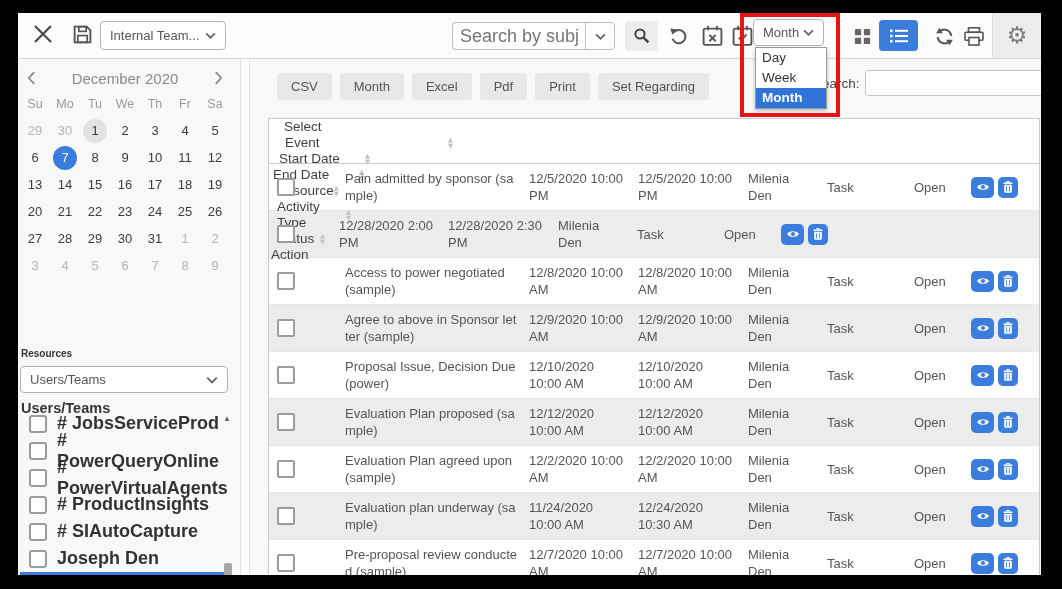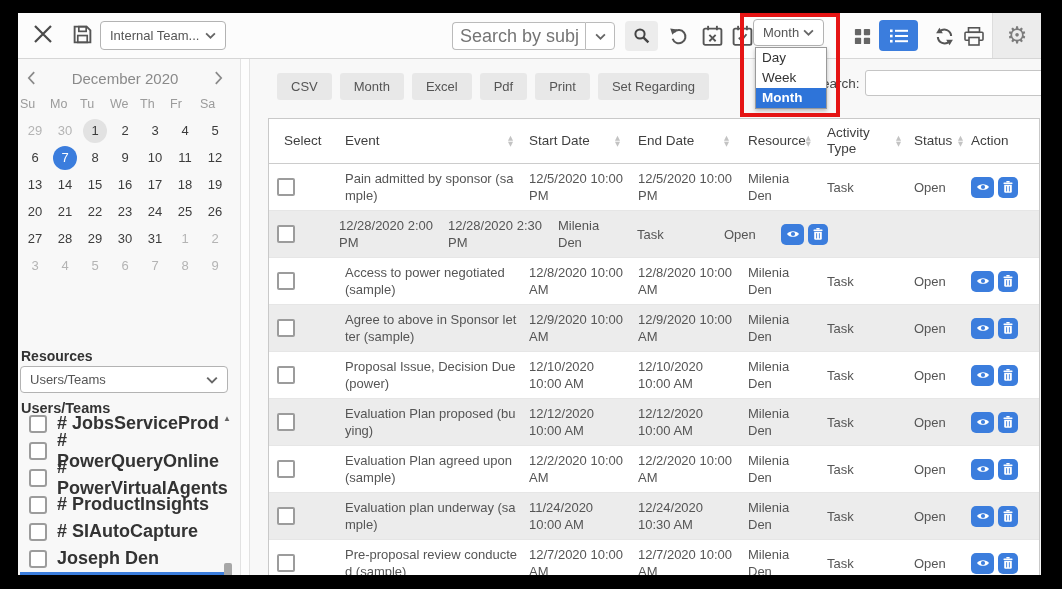--- a/index.html
+++ b/index.html
@@ -32,49 +32,49 @@
   .red-annot{position:absolute;left:722px;top:0;width:92px;height:96px;border:4px solid #e51414;z-index:60;pointer-events:none;}
 
   
   .sidebar{position:absolute;left:0;top:45px;width:222px;bottom:0;}
   .side-divider{position:absolute;left:222px;top:45px;bottom:0;width:8px;background:#fdfdfd;
        border-left:1px solid #e2e2e2;border-right:1px solid #e2e2e2;}
   .cal-title-row{position:absolute;left:2px;top:9px;width:210px;height:22px;display:flex;align-items:center;justify-content:space-between;}
   .cal-title{color:#8a8a8a;font-size:15px;}
   .cal-nav{width:22px;height:22px;display:flex;align-items:center;justify-content:center;cursor:pointer;}
   .cal-week{position:absolute;left:2px;top:39px;width:210px;display:grid;grid-template-columns:repeat(7,30px);}
-  .cal-week span{text-align:left;color:#9b9b9b;font-size:12.5px;}
+  .cal-week span{text-align:center;color:#9b9b9b;font-size:12.5px;}
   .cal-grid{position:absolute;left:2px;top:59px;width:210px;display:grid;grid-template-columns:repeat(7,30px);grid-auto-rows:27px;}
   .cday{display:flex;align-items:center;justify-content:center;font-size:13px;color:#3c3c3c;cursor:pointer;}
   .cday.muted{color:#b4b4b4;}
   .cday span{width:24px;height:24px;border-radius:50%;display:flex;align-items:center;justify-content:center;}
   .cday.outline span{background:#e2e2e2;}
   .cday.selected span{background:#3b7ddd;color:#fff;}
-  .res-label{position:absolute;left:3px;top:290px;font-size:14px;font-weight:600;color:#333;}
+  .res-label{position:absolute;left:3px;top:290px;font-size:10px;font-weight:600;color:#333;}
   .res-select{position:absolute;left:2px;top:308px;width:208px;height:27px;}
   .ut-title{position:absolute;left:3px;top:342px;font-size:14.5px;font-weight:600;color:#333;}
   .ulist{position:absolute;left:2px;top:352px;width:212px;bottom:0;overflow:hidden;}
   .uitem{display:flex;align-items:center;height:27px;gap:10px;padding-left:9px;font-size:18px;font-weight:700;color:#333;
        width:195px;cursor:pointer;}
   .uitem .cb{width:14px;height:14px;border:2px solid #9c9c9c;border-radius:3px;background:#fff;flex:none;}
   .uitem.selected{background:#3b7ddd;color:#fff;}
   .scroll-up{position:absolute;right:1px;top:4px;font-size:8px;color:#666;cursor:pointer;}
   .scroll-thumb{position:absolute;right:0;top:153px;width:8px;height:70px;background:#a7a7a7;border-radius:2px;cursor:pointer;}
 
   
   .main{position:absolute;left:230px;top:45px;right:0;bottom:0;}
   .exports{position:absolute;left:29px;top:15px;display:flex;gap:8px;}
   .exports button{background:#e8e8e8;border:none;border-radius:3px;height:27px;padding:0 14px;
        font-size:13px;color:#555;cursor:pointer;font-family:"Liberation Sans",sans-serif;}
   .tbl-search-label{position:absolute;left:565px;top:18px;font-size:13.5px;color:#444;}
   .tbl-search{position:absolute;left:617px;top:12px;width:168px;height:24px;border:1px solid #c5c5c5;border-radius:3px;
        padding:0 6px;font-size:13px;color:#555;outline:none;font-family:"Liberation Sans",sans-serif;}
 
   .tbl{position:absolute;left:20px;top:60px;width:770px;background:#fff;border:1px solid #c9c9c9;box-sizing:content-box;}
-  .thead{display:flex;height:44px;align-items:flex-start;border-bottom:1px solid #ccc;}
+  .thead{display:flex;height:44px;align-items:flex-start;border-bottom:1px solid #ccc;flex-direction:column;}
   .th{display:flex;align-items:center;font-size:13.5px;color:#3f3f3f;box-sizing:border-box;height:100%;}
   .th .lbl{line-height:16px;}
   .sort{display:flex;flex-direction:column;margin-left:auto;margin-right:6px;cursor:pointer;}
   .sort i{font-style:normal;font-family:"DejaVu Sans",sans-serif;font-size:6.5px;line-height:6px;color:#c3c3c3;}
   .tr{display:flex;min-height:46px;align-items:center;border-top:1px solid #e6e6e6;}
   .tr.alt{background:#ececec;}
   .td{box-sizing:border-box;font-size:13px;color:#555;line-height:17px;}
   .c0{width:60px;padding-left:8px;}
   .c1{width:190px;padding-left:16px;}
   .c2{width:115px;padding-left:10px;padding-right:8px;}
@@ -622,21 +622,21 @@
               </svg>
             </button>
         </div>
       </div>
 
       <div class="tr alt">
         <div class="td c0">
             <span class="rcb"></span>
           </div>
         <div class="td c1">
-            <span class="evt">Evaluation Plan proposed (buying)</span>
+            <span class="evt">Evaluation Plan proposed (sample)</span>
           </div>
         <div class="td c2">12/12/2020 10:00 AM</div>
         <div class="td c3">12/12/2020 10:00 AM</div>
         <div class="td c4">Milenia Den</div>
         <div class="td c5">Task</div>
         <div class="td c6">Open</div>
         <div class="td c7 actions">
           <button class="act">
               <svg width="14" height="10" viewBox="0 0 14 10">
                 <path d="M1 5 C3.5 1.2 10.5 1.2 13 5 C10.5 8.8 3.5 8.8 1 5 Z" fill="#fff"></path>

